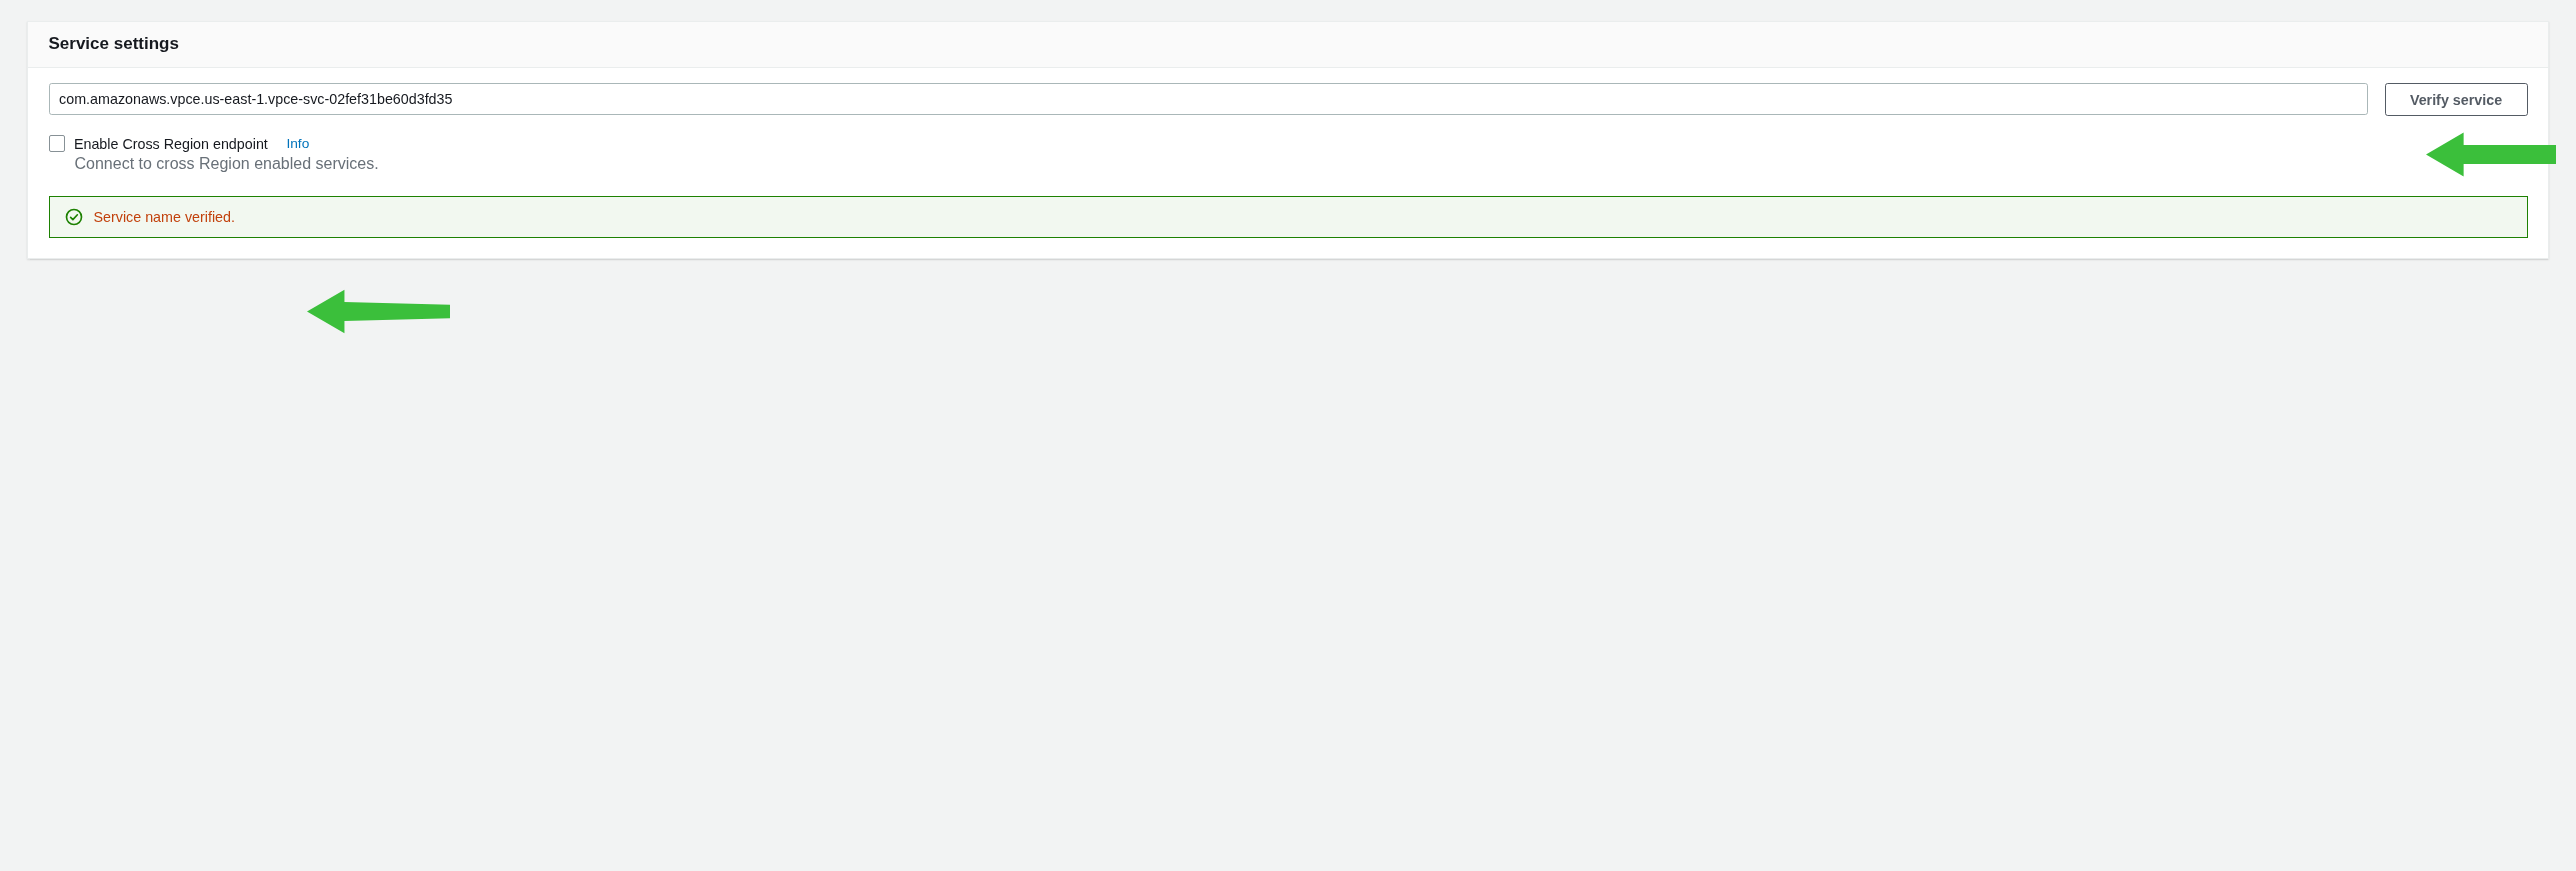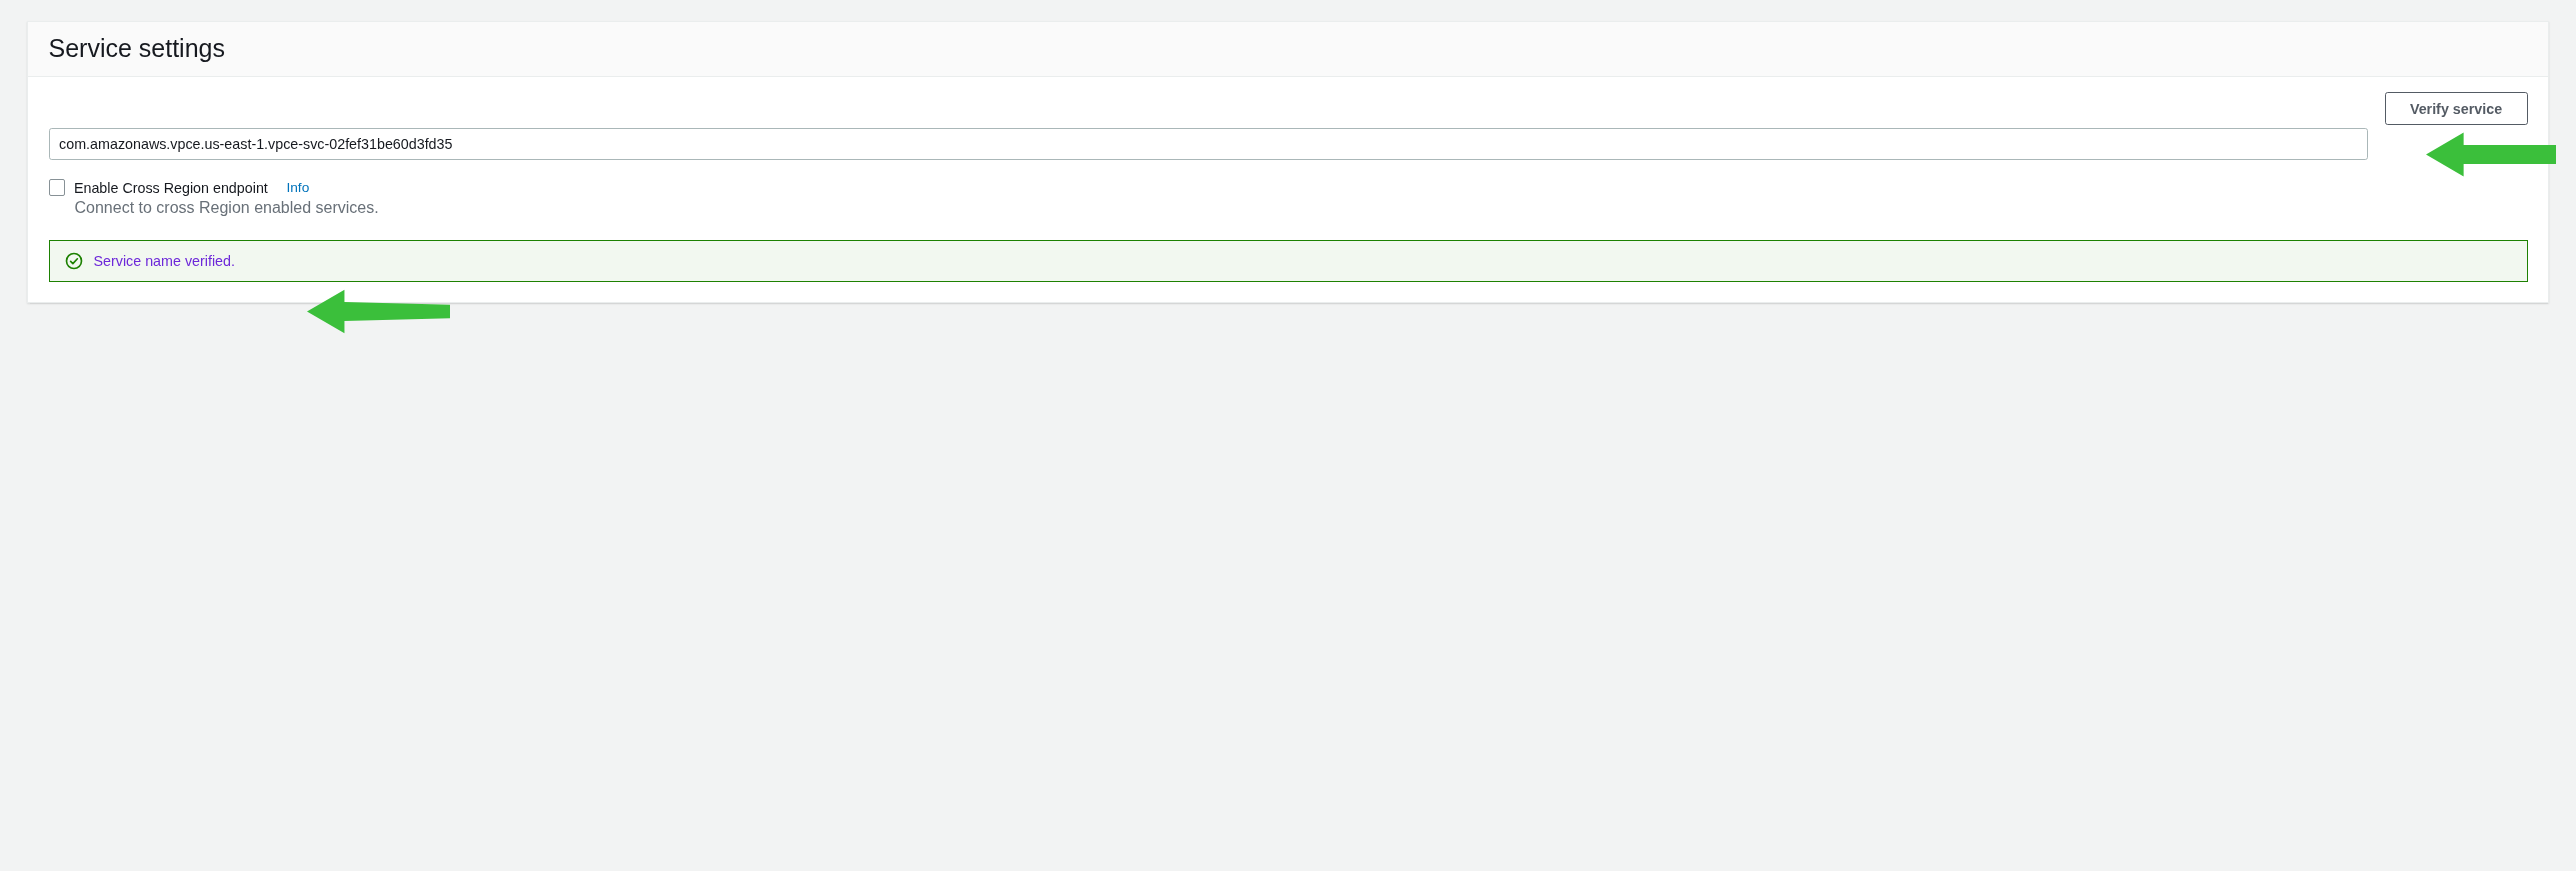--- a/index.html
+++ b/index.html
@@ -15,22 +15,22 @@
     border: 0.7px solid #eaeded;
     box-shadow: 0 0.7px 0.7px rgba(0,0,0,0.05), 0 0.7px 2px rgba(0,0,0,0.1);
     width: 100%;
   }
   .panel-header {
     padding: 12.3px 20.5px 13.7px 20.5px;
     border-bottom: 0.7px solid #eaeded;
     background: #fafafa;
   }
   .panel-header h2 {
-    font-size: 25px;
-    font-weight: 400;
+    font-size: 17px;
+    font-weight: 700;
     color: #16191f;
   }
   .panel-body {
     padding: 15px 20.5px 20.5px 20.5px;
   }
   .field-group { margin-bottom: 19px; }
   .field-label {
     font-size: 14.3px;
     color: #16191f;
     margin-bottom: 6.8px;
@@ -43,21 +43,20 @@
   }
   .text-input {
     flex: 1;
     height: 32px;
     border: 0.7px solid #aab7b8;
     border-radius: 2.7px;
     padding: 0 9.6px;
     font-size: 14.3px;
     color: #16191f;
     background: #fff;
-    margin-top: 36px;
   }
   .verify-btn {
     height: 33px;
     min-width: 143px;
     padding: 0 18px;
     border: 0.7px solid #545b64;
     background: #ffffff;
     border-radius: 2.7px;
     font-size: 14.3px;
     font-weight: 700;
@@ -106,21 +105,21 @@
     gap: 11px;
     margin-top: 23px;
   }
   .status-icon {
     width: 18px;
     height: 18px;
     flex-shrink: 0;
   }
   .status-text {
     font-size: 14.3px;
-    color: #6d28d9;
+    color: #c2410c;
   }
   
   .arrow {
     position: absolute;
     pointer-events: none;
     z-index: 10;
   }
   .page-wrap { position: relative; }
 </style>
 </head>

